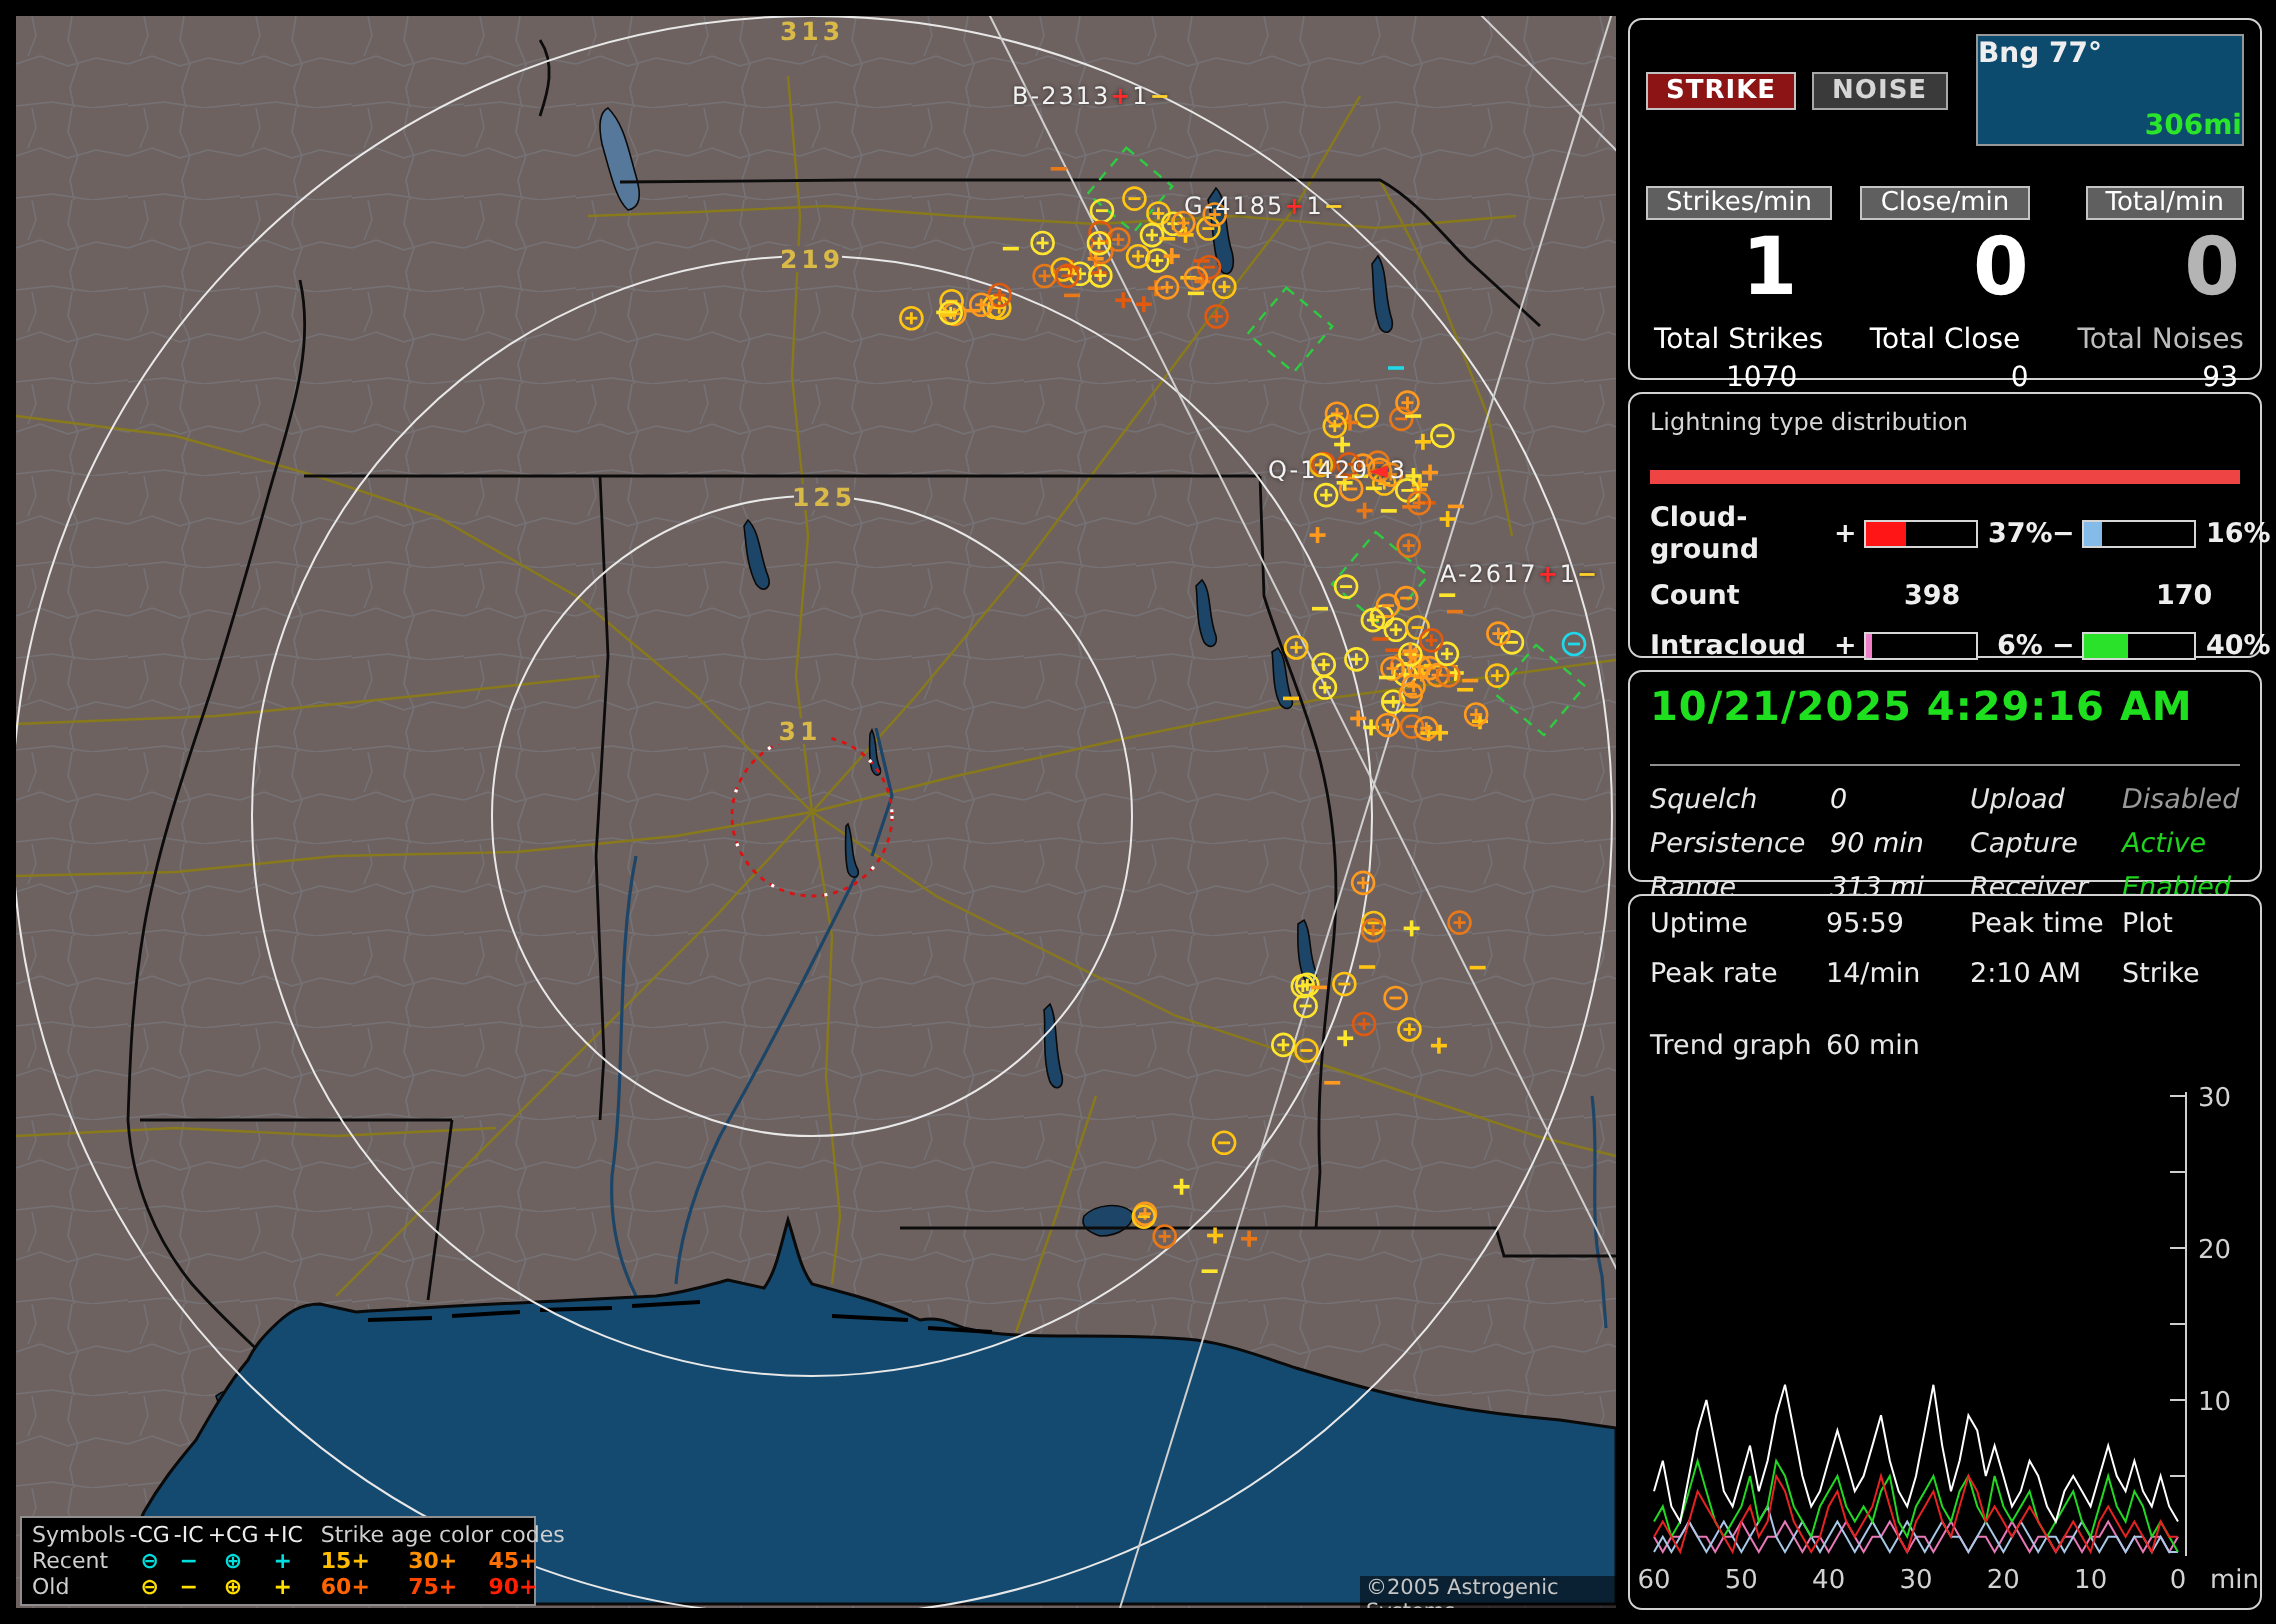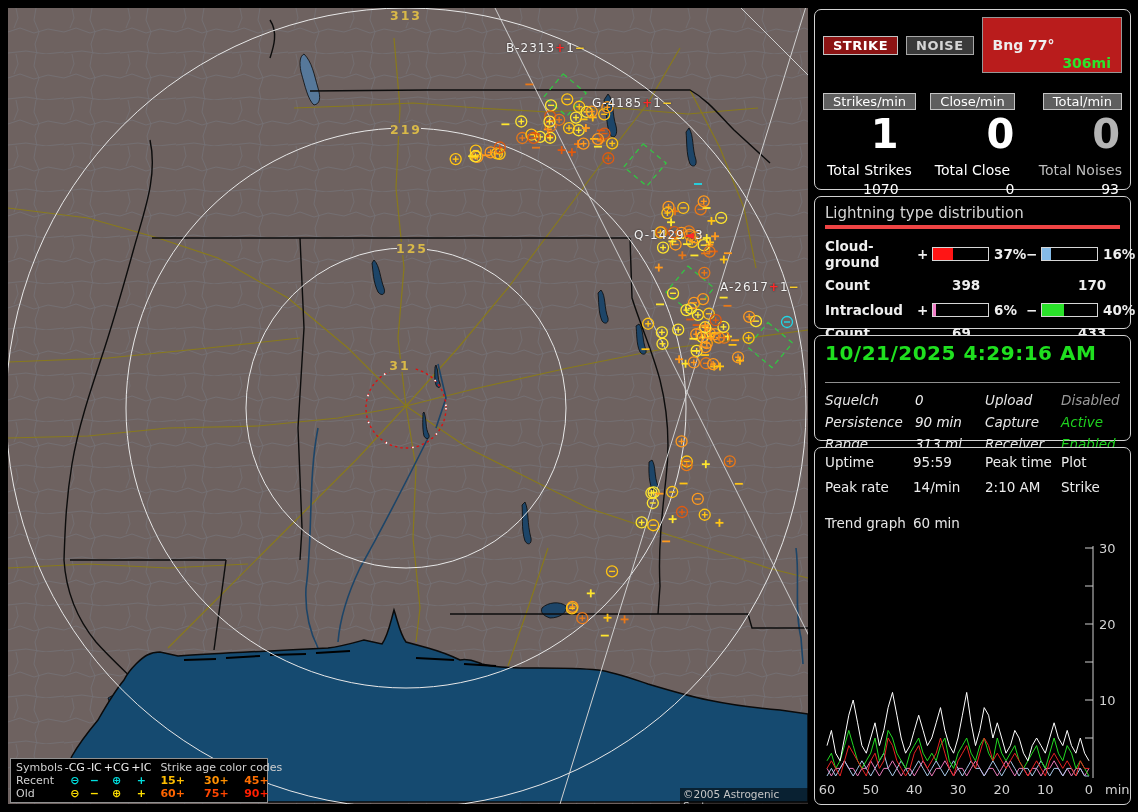--- a/index.html
+++ b/index.html
@@ -28,22 +28,22 @@
   #panelA{top:9px;height:181px;padding:7px 8px;}
   #panelB{top:196px;height:133px;padding:5px 10px;}
   #panelC{top:335px;height:106px;padding:5px 10px;}
   #panelD{top:447px;height:358px;padding:6px 10px;}
   
   .rowA{display:flex;align-items:center;}
   .btn{font-weight:bold;font-size:13px;letter-spacing:.5px;padding:1px 9px;border:1px solid #a8a8a8;
     margin-right:8px;cursor:pointer;}
   .btn-strike{background:#8c1414;color:#fff;border-color:#c2c2c2;}
   .btn-noise{background:#3a3a3a;color:#d6d6d6;}
-  .bng{margin-left:auto;background:#b91c1c;border:1px solid #979797;display:flex;justify-content:space-between;
-    width:132px;padding:1px 10px;font-size:14px;font-weight:bold;align-items:center;}
+  .bng{margin-left:auto;background:#0c4a6e;border:1px solid #979797;display:flex;justify-content:space-between;
+    width:132px;padding:1px 0;font-size:14px;font-weight:bold;}
   .bng .dist{color:#2be52b;margin-top:36px;}
   #counters{display:grid;grid-template-columns:1fr 1fr 1fr;margin-top:20px;}
   .chipwrap{font-size:13px;}
   .chip{display:inline-block;background:#5f5f5f;color:#fff;border:1px solid #c4c4c4;padding:0 9px;}
   .cc0 .chipwrap{text-align:left;}
   .cc1 .chipwrap{text-align:center;}
   .cc2 .chipwrap{text-align:right;}
   .bignum{font-size:40px;font-weight:bold;line-height:44px;text-align:right;color:#fff;margin-top:2px;}
   .cc0 .bignum{padding-right:24px;}
   .cc1 .bignum{padding-right:8px;}
@@ -51,27 +51,27 @@
   .bignum.dim{color:#b4b4b4;}
   .tlabel{font-size:14px;margin-top:6px;color:#fff;}
   .cc0 .tlabel{text-align:left;padding-left:4px;}
   .cc1 .tlabel{text-align:center;}
   .cc2 .tlabel{text-align:right;color:#bdbdbd;}
   .tvalue{font-size:14px;text-align:right;margin-top:3px;color:#fff;}
   .cc0 .tvalue{padding-right:24px;}
   .cc1 .tvalue{padding-right:8px;}
   .cc2 .tvalue{padding-right:3px;}
   
-  #dist-title{font-size:15px;color:#d6d6d6;border-bottom:4px solid #ef4444;padding:2px 0 3px 0;margin-bottom:9px;}
+  #dist-title{font-size:12px;color:#d6d6d6;border-bottom:7px solid #ef4444;padding:2px 0 17px 0;margin-bottom:9px;}
   .drow{display:grid;grid-template-columns:92px 15px 57px 37px 15px 57px 1fr;align-items:center;
     font-size:13.5px;font-weight:bold;margin-bottom:7px;}
   .drow .sign{text-align:left;}
   .dbar{height:12px;border:1px solid #d6d6d6;background:#000;}
   .dbar>div{height:100%;}
-  .dpct{padding-left:5px;}
+  .dpct{padding-left:5px;text-align:center;}
   .crow{display:grid;grid-template-columns:104px 103px 1fr;font-size:13.5px;font-weight:bold;margin-bottom:9px;gap:23px;}
   
   #datetime{font-size:20px;font-weight:bold;color:#1fe01f;letter-spacing:.5px;padding-bottom:17px;
     border-bottom:1px solid #8f8f8f;margin-bottom:9px;}
   .srow{display:grid;grid-template-columns:90px 70px 76px 1fr;font-size:13.5px;margin-bottom:6px;font-style:italic;}
   .srow span:nth-child(1),.srow span:nth-child(3){color:#e6e6e6;}
   .val-green{color:#1fd31f;}
   .val-dim{color:#9a9a9a;}
   
   .urow{display:grid;grid-template-columns:88px 72px 76px 1fr;font-size:13.5px;margin-bottom:9px;color:#e6e6e6;}

